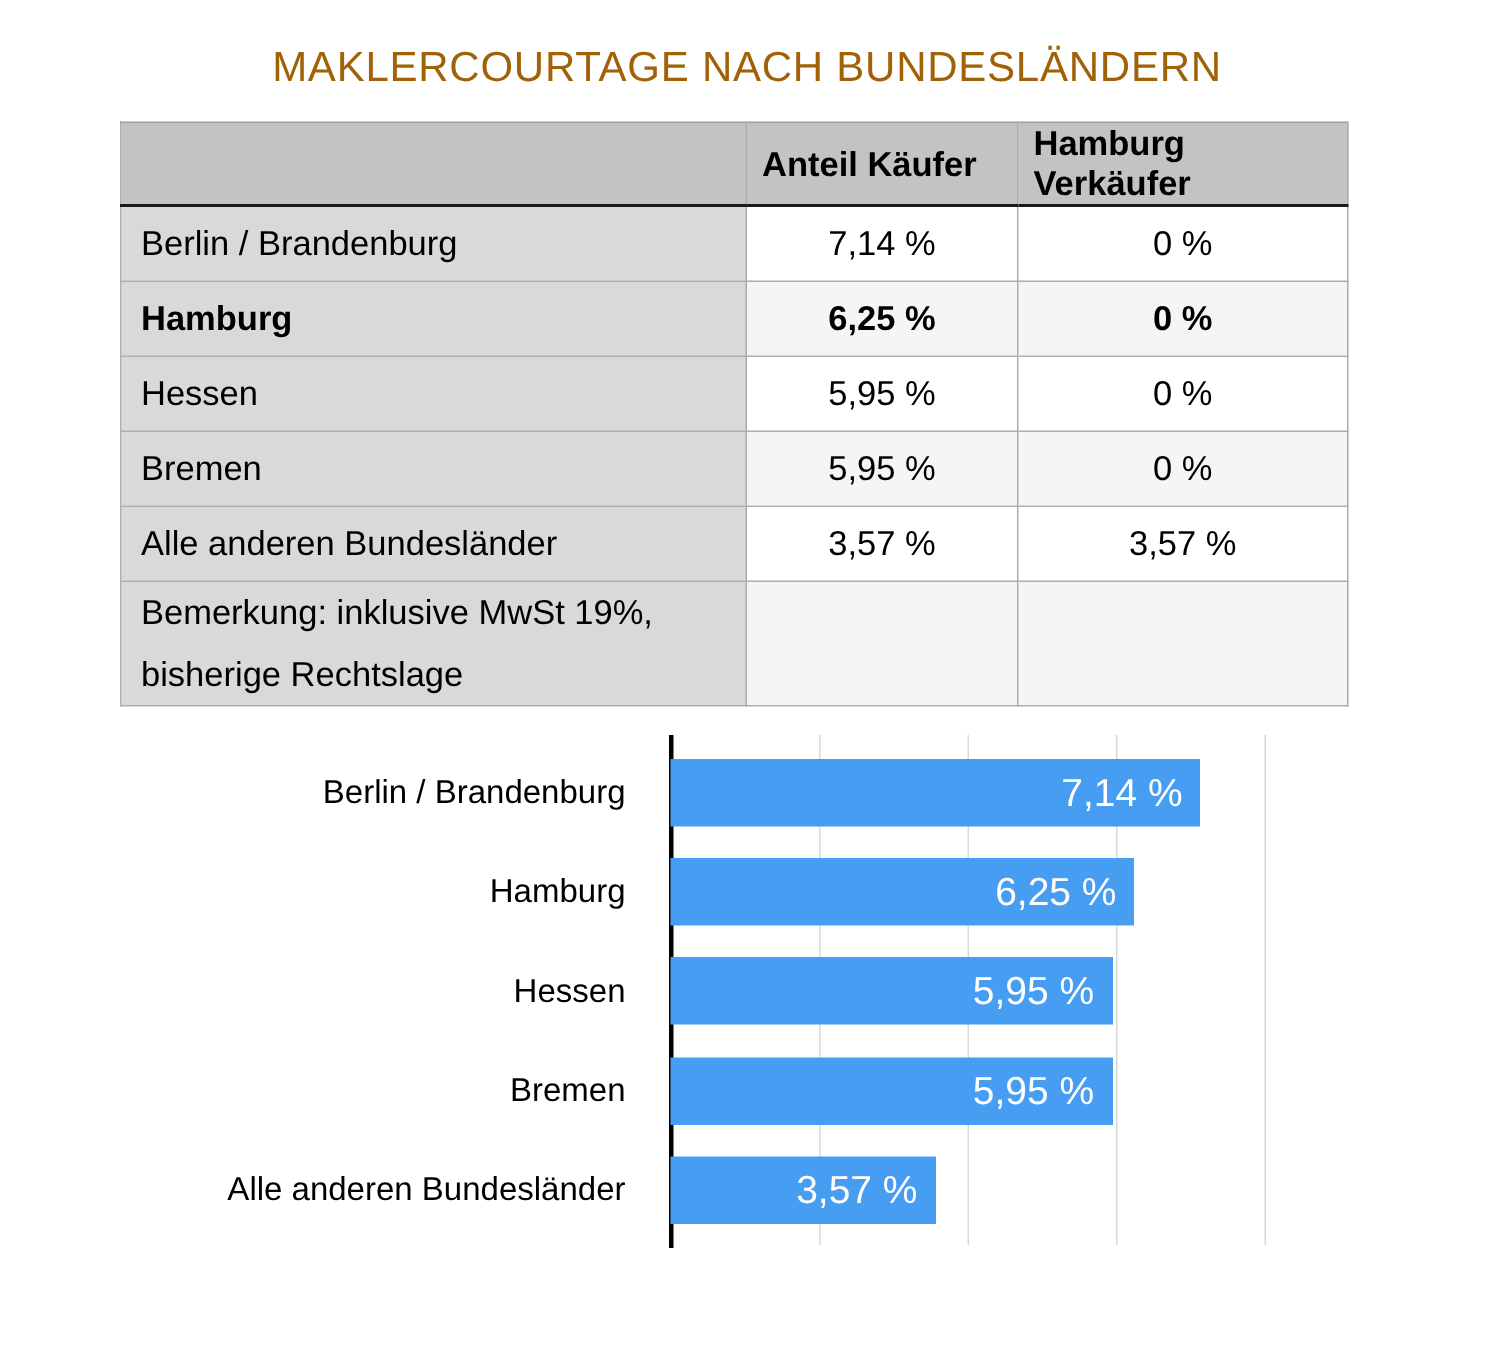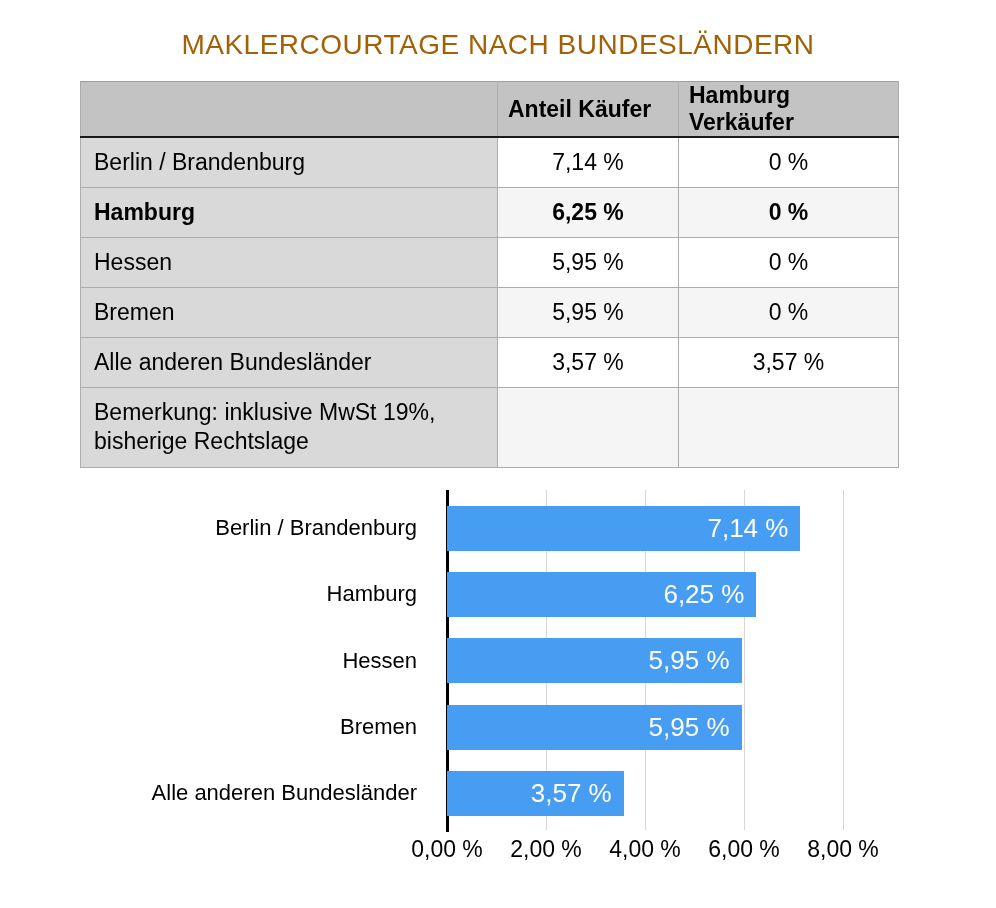--- a/index.html
+++ b/index.html
@@ -57,21 +57,21 @@
   table.commission td.label-cell {
     background: #d9d9d9;
     text-align: left;
     padding-left: 13px;
   }
   table.commission td.num-cell { text-align: center; }
   table.commission tr.row-light td.num-cell { background: #ffffff; }
   table.commission tr.row-shade td.num-cell { background: #f5f5f5; }
   table.commission tr.bold-row td { font-weight: bold; }
   table.commission tr.remark-row td { height: 80px; }
-  table.commission tr.remark-row td.label-cell { line-height: 29px; padding-right: 50px; }
+  table.commission tr.remark-row td.label-cell { line-height: 41px; padding-right: 50px; }
 
   
   .chart {
     position: absolute;
     left: 0;
     top: 490px;
     width: 996px;
     height: 390px;
   }
   .gridline {
@@ -222,22 +222,15 @@
         </div>
       </div>
       <div class="crow">
         <div class="clabel">Alle anderen Bundesländer</div>
         <div class="bar" style="width: 176.715px; background: rgb(71, 157, 242);">
           <span class="bval">3,57 %</span>
         </div>
       </div>
     </div>
 
-    <div class="ticks">
-      <span class="tick t0">0,00 %</span>
-      <span class="tick t1">2,00 %</span>
-      <span class="tick t2">4,00 %</span>
-      <span class="tick t3">6,00 %</span>
-      <span class="tick t4">8,00 %</span>
-    </div>
   </div>
 
 </div>
 
 </body></html>

